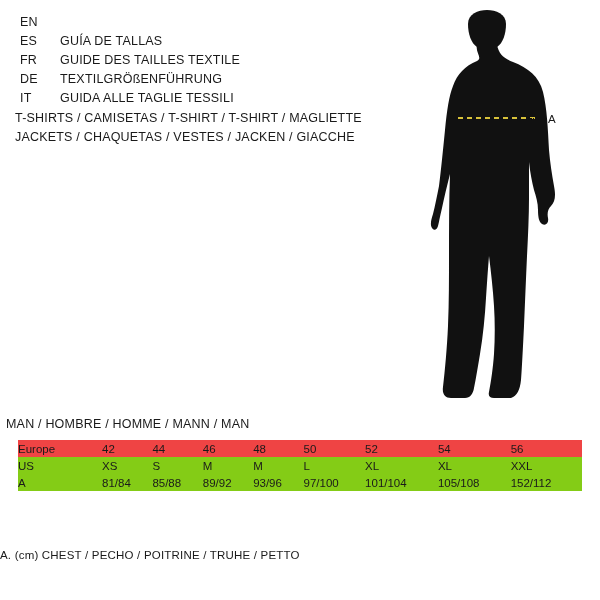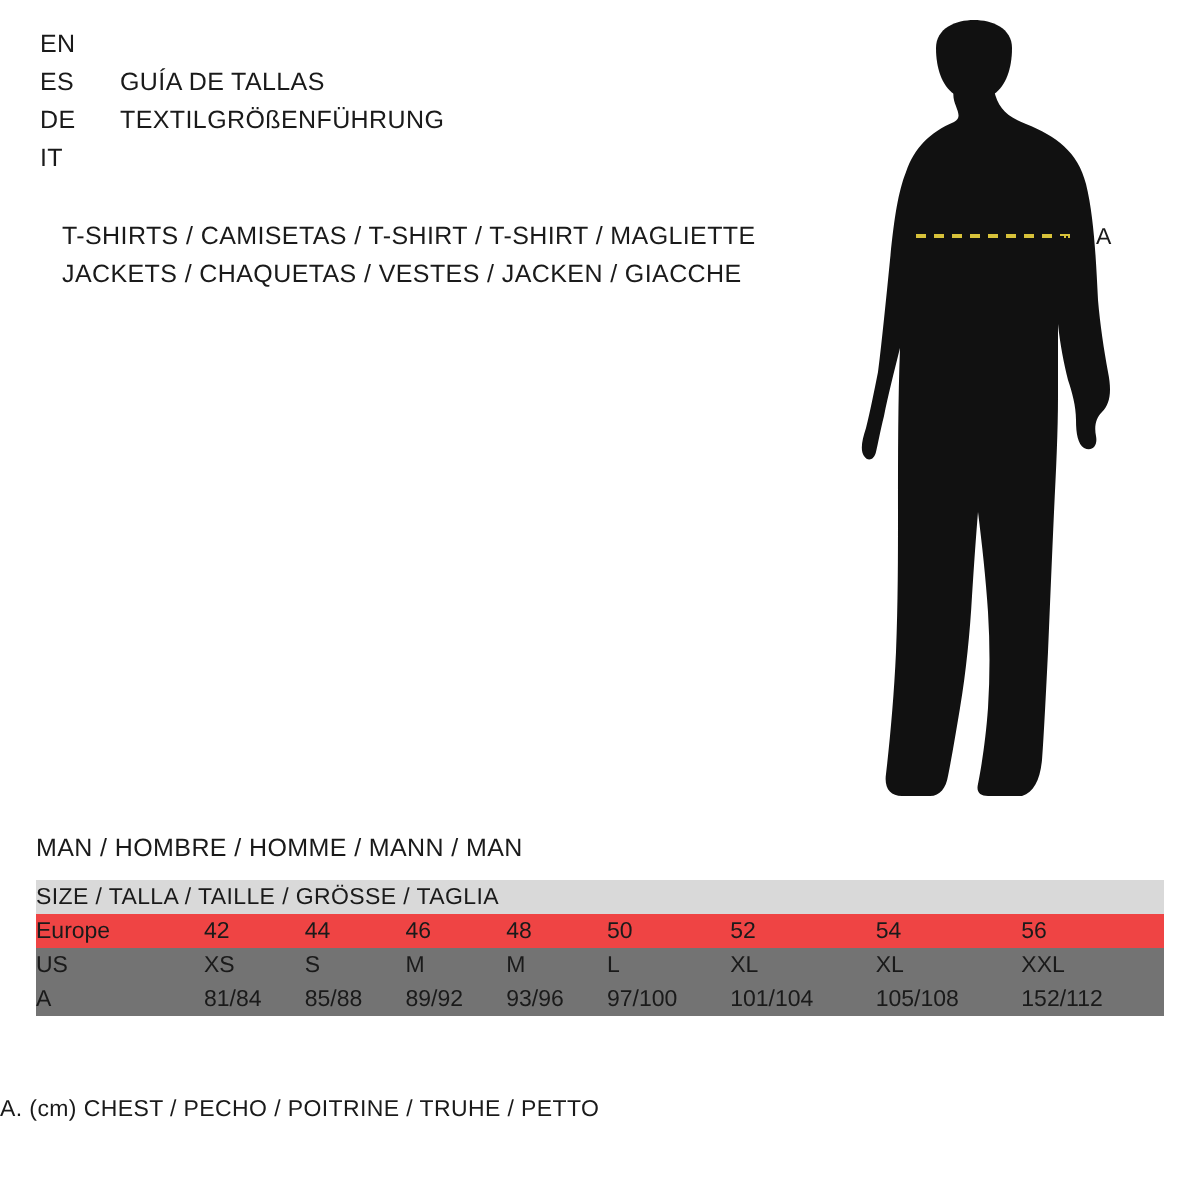--- a/index.html
+++ b/index.html
@@ -49,21 +49,20 @@
     position: absolute;
     left: 15px;
     top: 111px;
     width: 380px;
   }
   .garment-line {
     font-size: 12.5px;
     height: 19px;
     letter-spacing: 0.2px;
     white-space: nowrap;
-    margin-left: 16px;
   }
 
   
   .figure-wrap {
     position: absolute;
     left: 395px;
     top: 10px;
     width: 195px;
     height: 400px;
   }
@@ -82,21 +81,21 @@
     left: 135px;
     top: 108px;
     width: 16px;
     height: 2px;
     border-top: 1.5px dotted #111;
   }
 
   
   .man-title {
     position: absolute;
-    left: 18px;
+    left: 6px;
     top: 417px;
     font-size: 12.5px;
     letter-spacing: 0.2px;
   }
   table.size {
     position: absolute;
     left: 18px;
     top: 440px;
     width: 564px;
     border-collapse: collapse;
@@ -108,21 +107,21 @@
     font-weight: normal;
     text-align: left;
   }
   .hdr-row td {
     background: #d9d9d9;
     font-size: 11.5px;
     padding-left: 0;
     letter-spacing: 0.2px;
   }
   .row-grey td { background: #ef4444; }
-  .row-white td { background: #737373; }
+  .row-white td { background: #84cc16; }
   .col-label { width: 84px; padding-left: 0 !important; }
   .val { text-align: left; }
   td.pad { padding-left: 2px; }
 
   .footnote {
     position: absolute;
     left: 0;
     top: 549px;
     font-size: 11.5px;
     letter-spacing: 0.2px;
@@ -135,25 +134,30 @@
 
   <div class="lang-block">
     <div class="lang-row">
       <span class="lang-code">EN</span>
     </div>
     <div class="lang-row">
       <span class="lang-code">ES</span>
       <span class="lang-text">GUÍA DE TALLAS</span>
     </div>
     <div class="lang-row">
+      <span class="lang-code">FR</span>
+      <span class="lang-text">GUIDE DES TAILLES TEXTILE</span>
+    </div>
+    <div class="lang-row">
       <span class="lang-code">DE</span>
       <span class="lang-text">TEXTILGRÖßENFÜHRUNG</span>
     </div>
     <div class="lang-row">
       <span class="lang-code">IT</span>
+      <span class="lang-text">GUIDA ALLE TAGLIE TESSILI</span>
     </div>
   </div>
 
   <div class="garment-block">
     <div class="garment-line">T-SHIRTS / CAMISETAS / T-SHIRT / T-SHIRT / MAGLIETTE</div>
     <div class="garment-line">JACKETS / CHAQUETAS / VESTES / JACKEN / GIACCHE</div>
   </div>
 
   <div class="figure-wrap">
     <svg class="figure-svg" width="195" height="400" viewBox="0 0 195 400">
@@ -185,23 +189,20 @@
       <line x1="63" y1="108" x2="140" y2="108" stroke="#d8c23a" stroke-width="2" stroke-dasharray="5,4"></line>
     </svg>
     <div class="marker-dots"></div>
     <div class="marker-label">A</div>
   </div>
 
   <div class="man-title">MAN / HOMBRE / HOMME / MANN / MAN</div>
 
   <table class="size">
     <tbody>
-      <tr class="hdr-row">
-        <td class="col-label" colspan="9">SIZE / TALLA / TAILLE / GRÖSSE / TAGLIA</td>
-      </tr>
       <tr class="row-grey">
         <td class="col-label">Europe</td>
         <td class="val pad">42</td>
         <td class="val pad">44</td>
         <td class="val pad">46</td>
         <td class="val pad">48</td>
         <td class="val pad">50</td>
         <td class="val pad">52</td>
         <td class="val pad">54</td>
         <td class="val pad">56</td>

